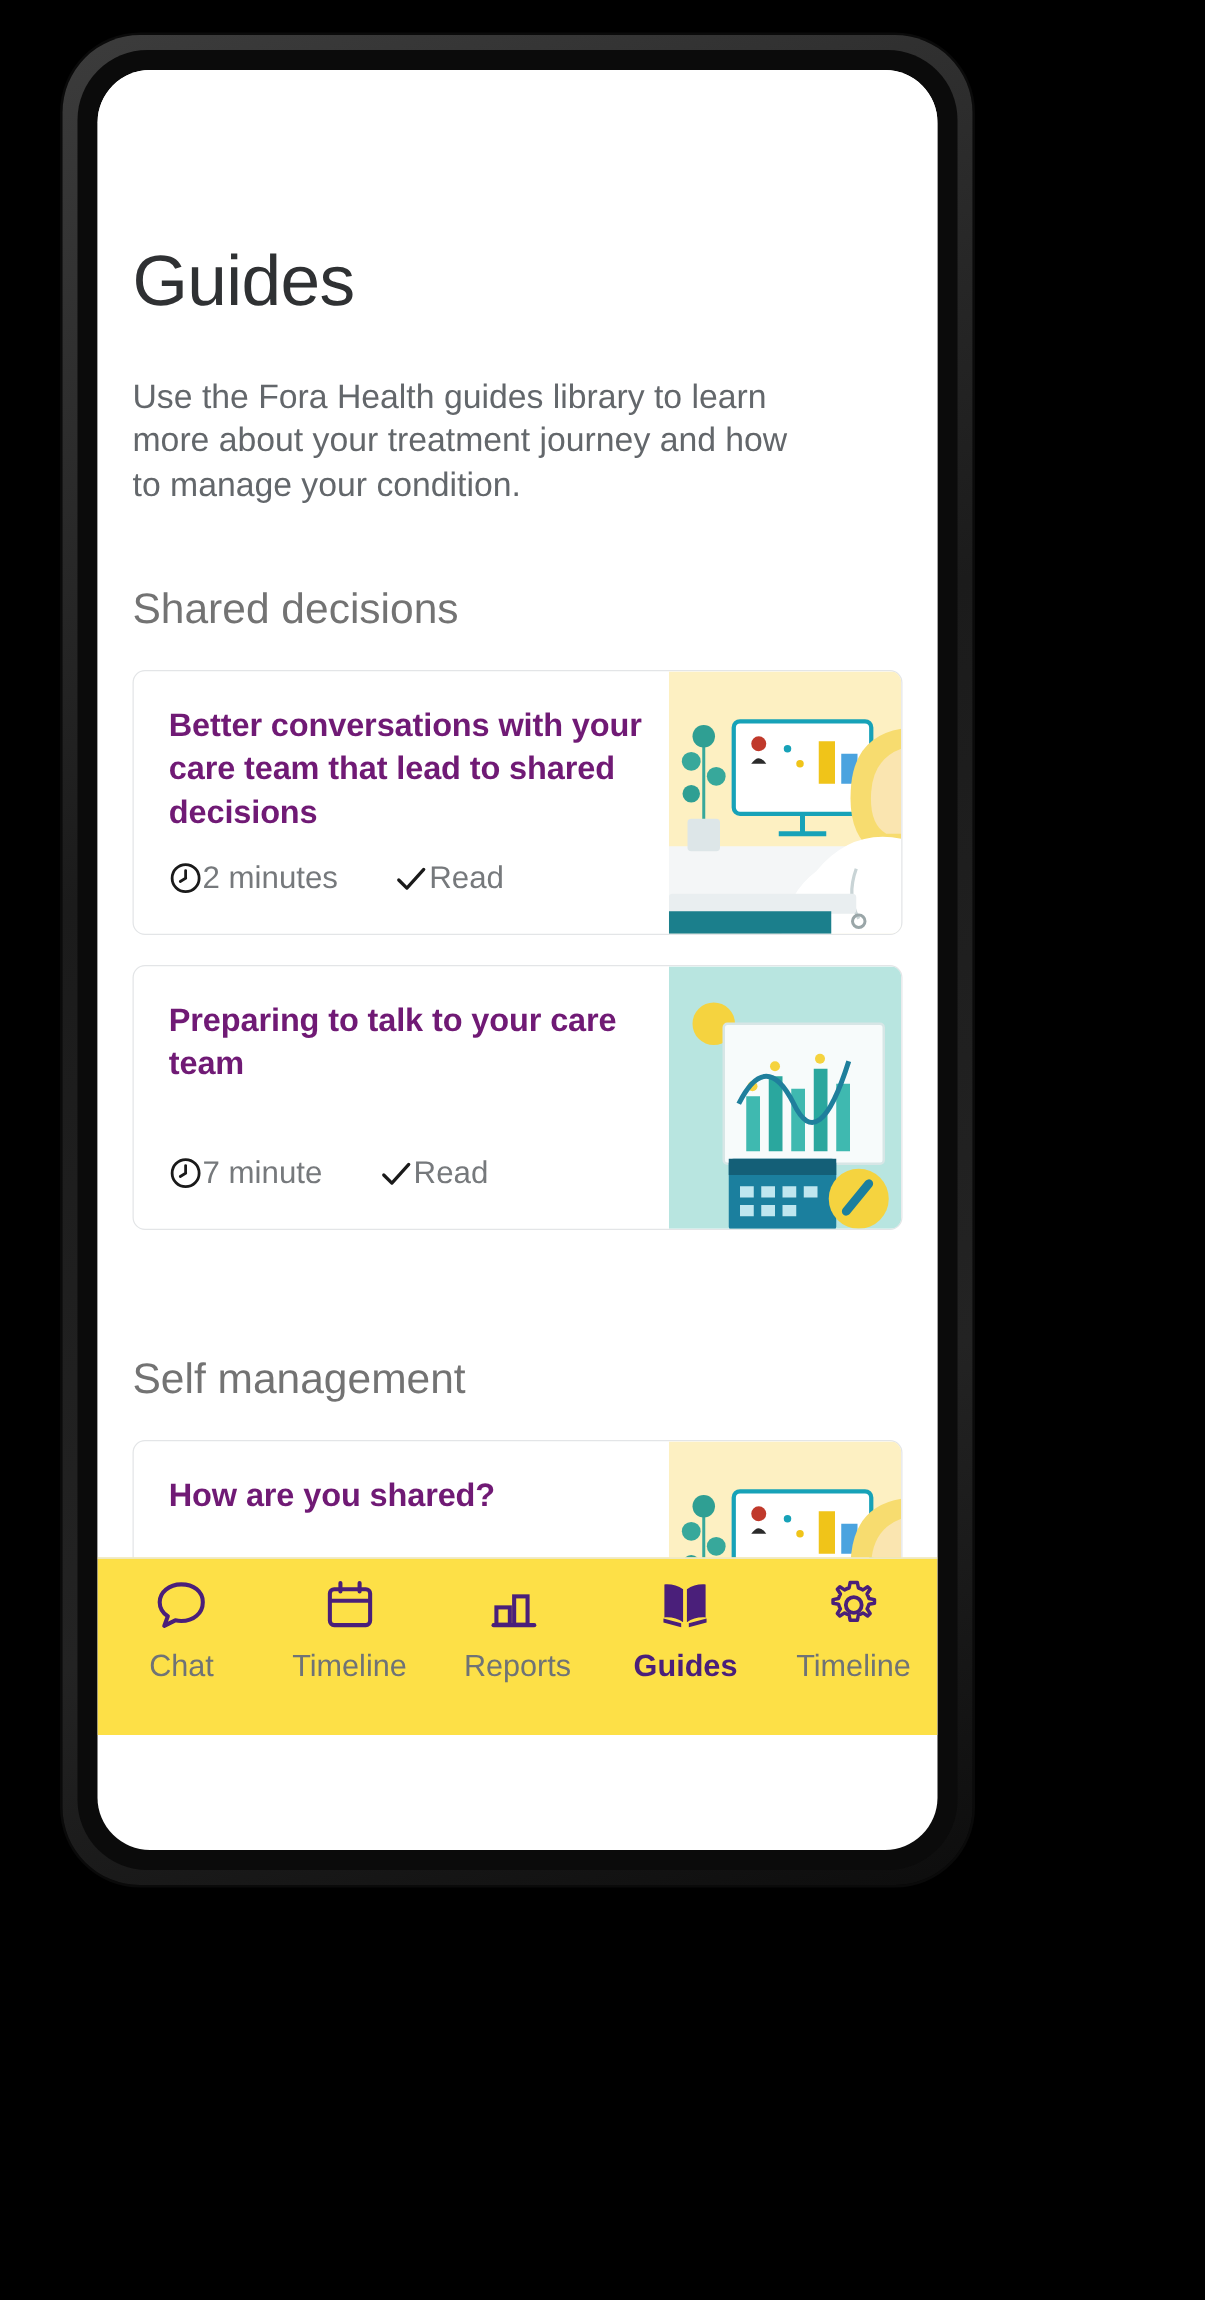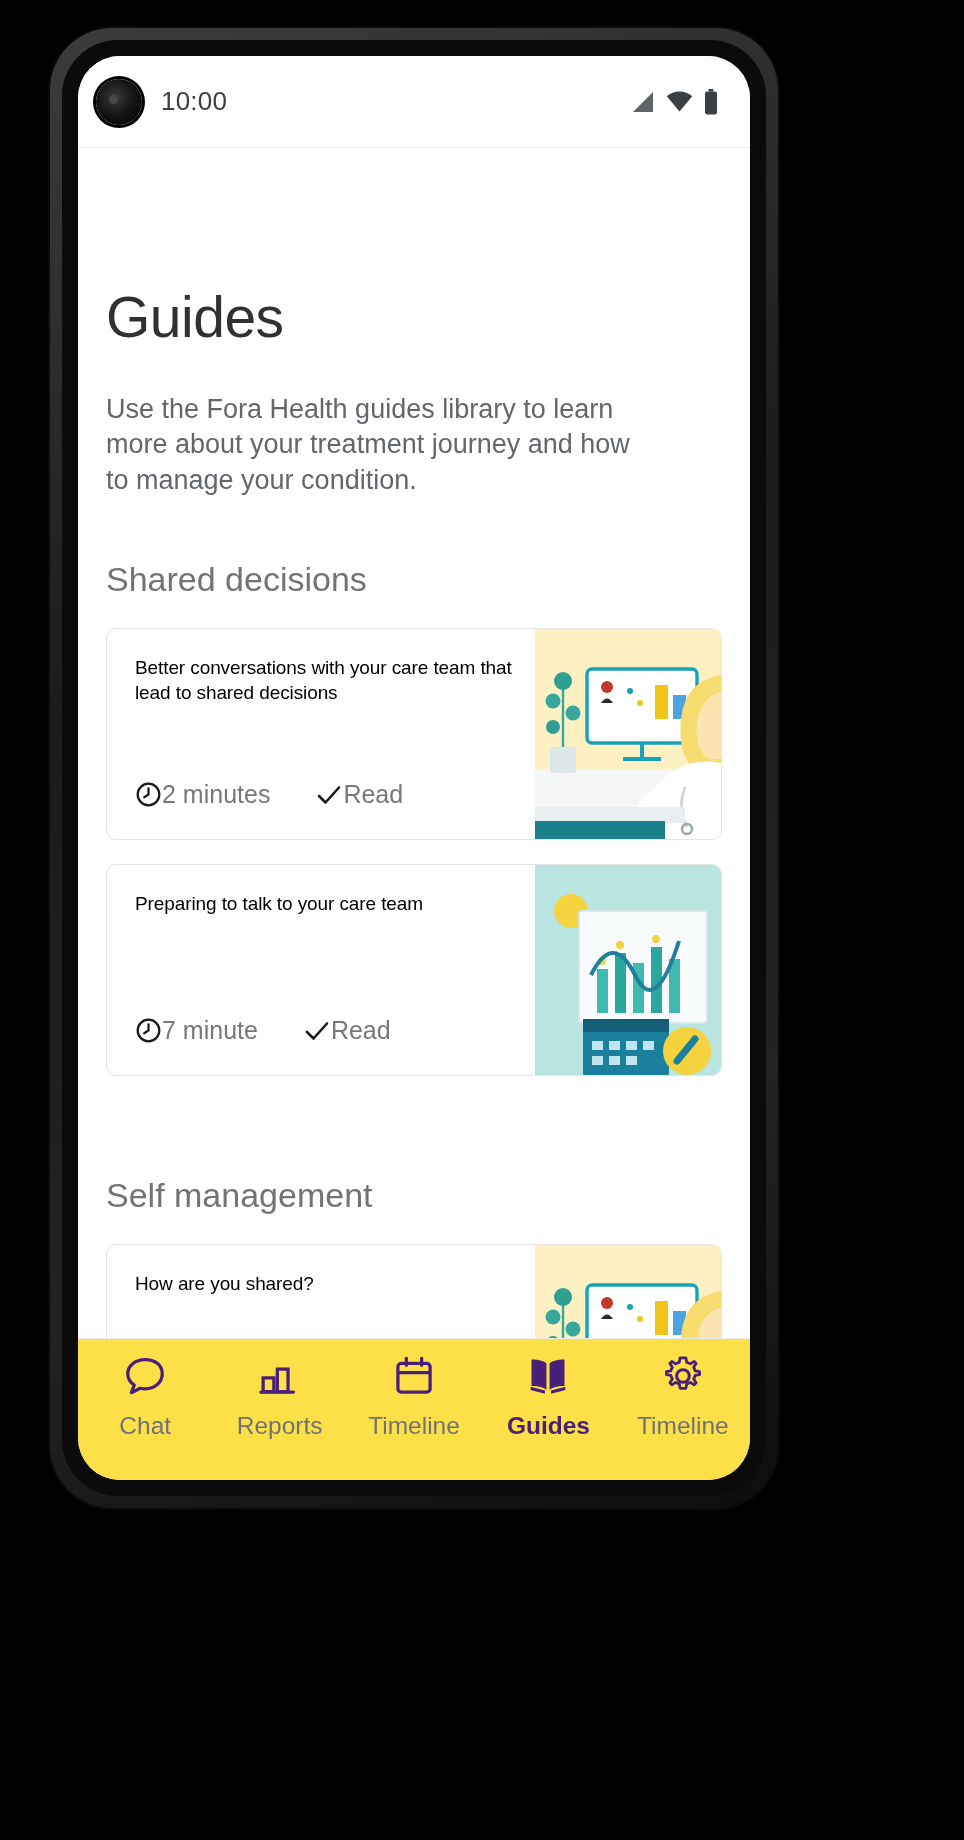--- a/index.html
+++ b/index.html
@@ -148,23 +148,23 @@
     overflow: hidden;
     margin-bottom: 24px;
     display: flex;
   }
   .card-text {
     flex: 1 1 auto;
     padding: 26px 16px 0 28px;
     min-width: 0;
   }
   .card-title {
-    font-size: 19px;
-    font-weight: 400;
-    color: #000000;
+    font-size: 26px;
+    font-weight: 700;
+    color: #701a75;
     line-height: 1.32;
     letter-spacing: -0.1px;
   }
   .card-meta {
     position: absolute;
     left: 28px;
     bottom: 30px;
     display: flex;
     align-items: center;
     gap: 45px;
@@ -217,42 +217,20 @@
 
 <div class="stage">
 
   <div class="phone-outer">
     <div class="side-btn power"></div>
   </div>
   <div class="phone-bezel"></div>
 
   <div class="phone-screen">
 
-    <div class="status-bar">
-      <div class="punch-hole"></div>
-      <div class="status-time">10:00</div>
-      <div class="status-icons">
-        <span>
-          <svg width="26" height="24" viewBox="0 0 26 24">
-              <path d="M24 2 L24 22 L4 22 Z" fill="#5f6368"></path>
-            </svg>
-        </span>
-        <span>
-          <svg width="27" height="24" viewBox="0 0 27 24">
-            <path d="M13.5 21.5 L0.8 6.3 C4.2 3.3 8.6 1.6 13.5 1.6 C18.4 1.6 22.8 3.3 26.2 6.3 Z" fill="#3c4043"></path>
-          </svg>
-        </span>
-        <span>
-          <svg width="14" height="26" viewBox="0 0 14 26">
-            <rect x="4.5" y="0" width="5" height="2.6" rx="1" fill="#3c4043"></rect>
-            <rect x="1" y="2.4" width="12" height="23" rx="2.2" fill="#3c4043"></rect>
-          </svg>
-        </span>
-      </div>
-    </div>
 
     <div class="content">
 
       <h1 class="page-title">Guides</h1>
       <p class="page-desc">Use the Fora Health guides library to learn more about your treatment journey and how to manage your condition.</p>
 
       <h2 class="section-title">Shared decisions</h2>
 
       <div class="card">
         <div class="card-text">
@@ -409,37 +387,37 @@
           <svg width="46" height="46" viewBox="0 0 24 24">
             <path d="M12 3.4 C6.9 3.4 3 6.7 3 10.8 c0 2.4 1.3 4.5 3.4 5.9 l-1.5 4 l4.6 -2.3 c0.8 0.2 1.6 0.3 2.5 0.3 c5.1 0 9 -3.3 9 -7.9 S17.1 3.4 12 3.4 Z" fill="none" stroke="#4a1f7a" stroke-width="1.7" stroke-linejoin="round"></path>
           </svg>
         </span>
         <span class="nav-label">Chat</span>
       </div>
 
       <div class="nav-item">
         <span>
           <svg width="46" height="46" viewBox="0 0 24 24">
+            <rect x="3.6" y="5.4" width="16.8" height="15" rx="1.8" fill="none" stroke="#4a1f7a" stroke-width="1.7"></rect>
+            <path d="M3.6 10.2 L20.4 10.2" stroke="#4a1f7a" stroke-width="1.7"></path>
+            <path d="M8 2.8 L8 6.4 M16 2.8 L16 6.4" stroke="#4a1f7a" stroke-width="1.7" stroke-linecap="round"></path>
+          </svg>
+        </span>
+        <span class="nav-label">Timeline</span>
+      </div>
+
+      <div class="nav-item">
+        <span>
+          <svg width="46" height="46" viewBox="0 0 24 24">
             <rect x="3.2" y="13" width="5.6" height="7.2" fill="none" stroke="#4a1f7a" stroke-width="1.7"></rect>
             <rect x="10.6" y="8.4" width="5.6" height="11.8" fill="none" stroke="#4a1f7a" stroke-width="1.7"></rect>
             <path d="M2 20.4 L19 20.4" stroke="#4a1f7a" stroke-width="1.7" stroke-linecap="round"></path>
           </svg>
         </span>
         <span class="nav-label">Reports</span>
-      </div>
-
-      <div class="nav-item">
-        <span>
-          <svg width="46" height="46" viewBox="0 0 24 24">
-            <rect x="3.6" y="5.4" width="16.8" height="15" rx="1.8" fill="none" stroke="#4a1f7a" stroke-width="1.7"></rect>
-            <path d="M3.6 10.2 L20.4 10.2" stroke="#4a1f7a" stroke-width="1.7"></path>
-            <path d="M8 2.8 L8 6.4 M16 2.8 L16 6.4" stroke="#4a1f7a" stroke-width="1.7" stroke-linecap="round"></path>
-          </svg>
-        </span>
-        <span class="nav-label">Timeline</span>
       </div>
 
       <div class="nav-item active">
         <span>
           <svg width="46" height="46" viewBox="0 0 24 24">
             <path d="M11.2 5.4 C9 3.7 6.2 3.2 3.4 3.4 L3.4 17.2 C6.2 17 9 17.5 11.2 19.2 Z" fill="#4a1f7a"></path>
             <path d="M12.8 5.4 C15 3.7 17.8 3.2 20.6 3.4 L20.6 17.2 C17.8 17 15 17.5 12.8 19.2 Z" fill="#4a1f7a"></path>
             <path d="M3 17.6 L10.4 19.6 L10.4 21.3 L3 19.3 Z" fill="#4a1f7a"></path>
             <path d="M21 17.6 L13.6 19.6 L13.6 21.3 L21 19.3 Z" fill="#4a1f7a"></path>
           </svg>

